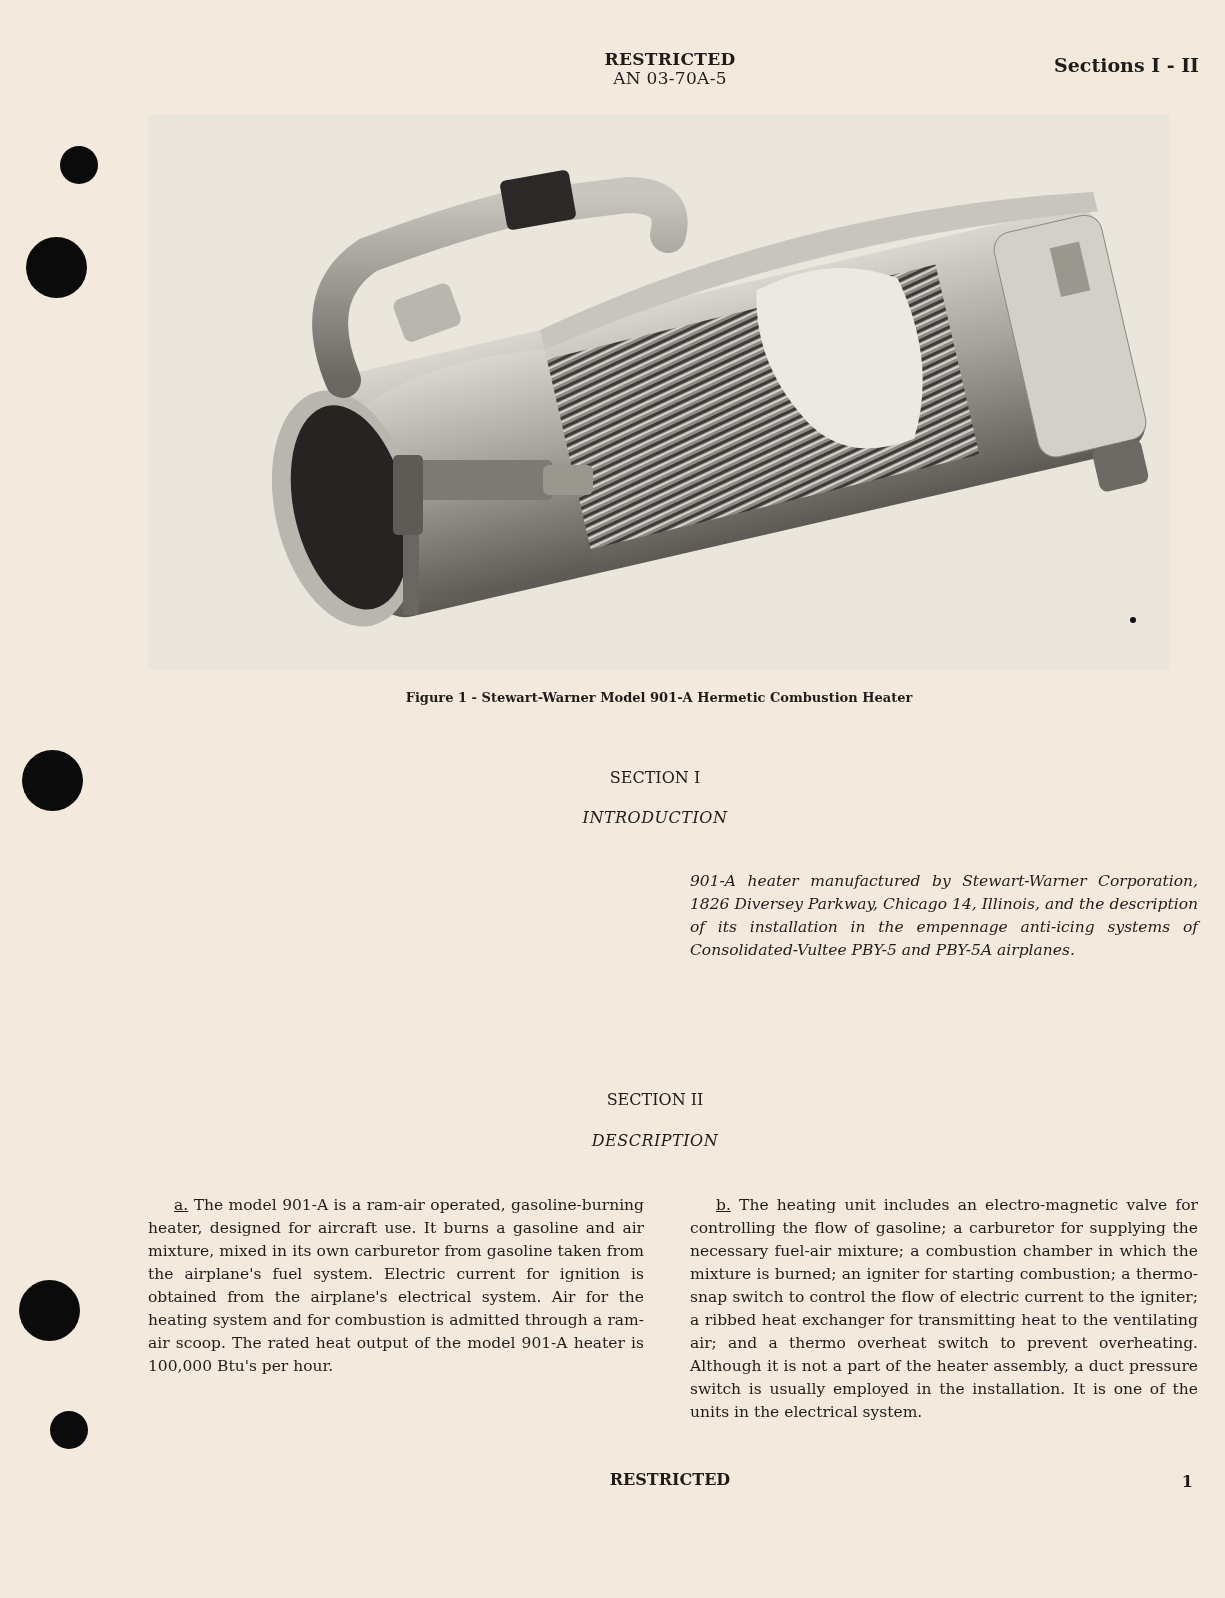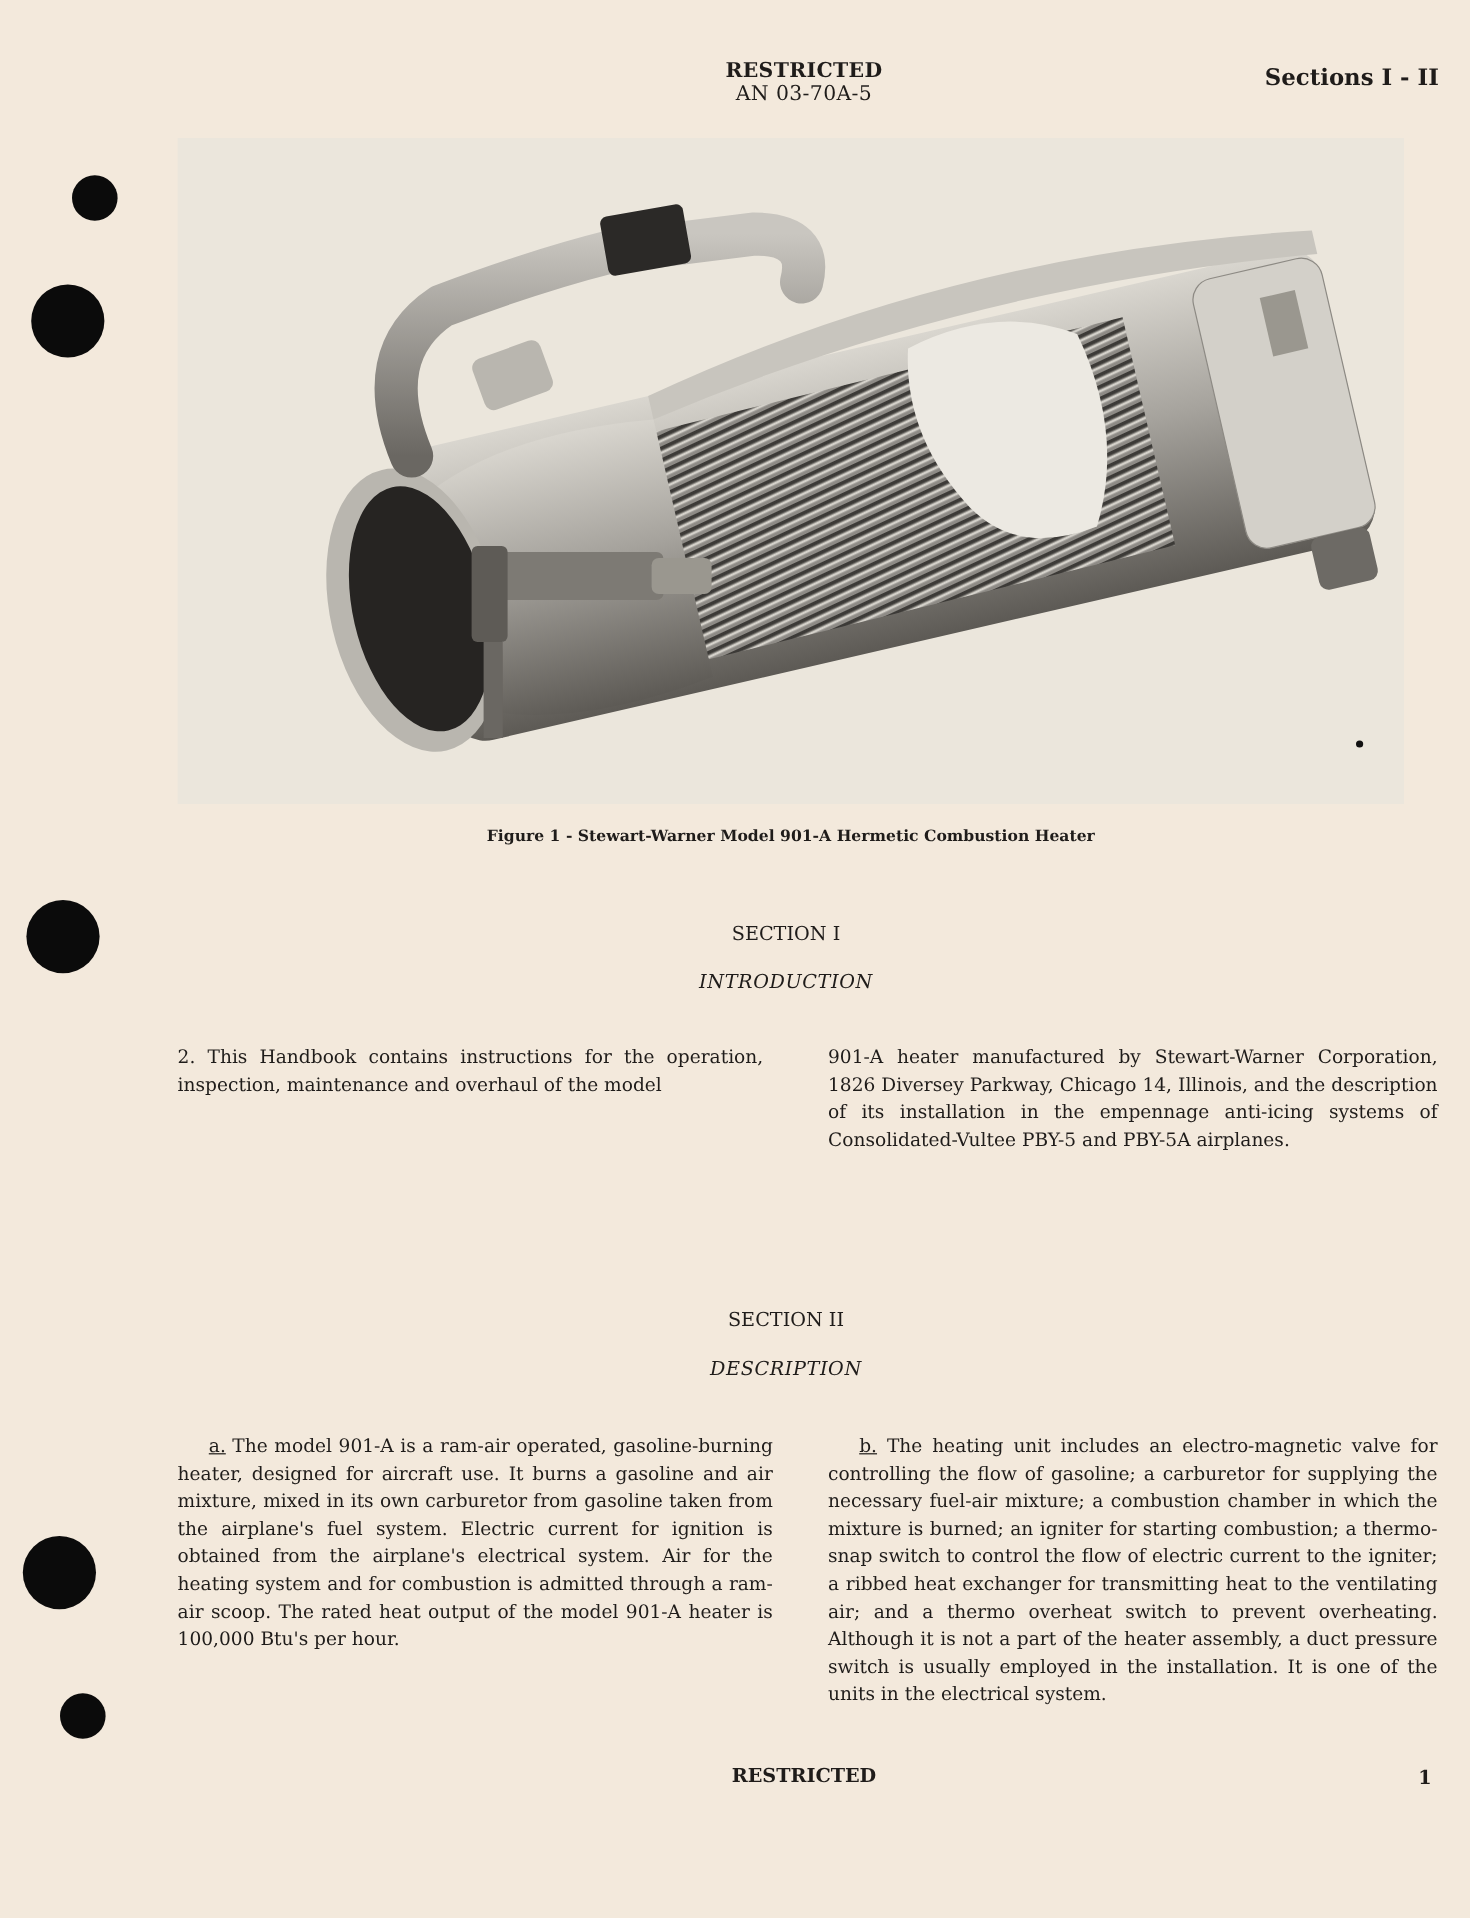--- a/index.html
+++ b/index.html
@@ -96,23 +96,22 @@
     <circle cx="985" cy="505" r="3" fill="#111"></circle>
   </svg>
 </div>
 
 <div class="caption">Figure 1 - Stewart-Warner Model 901-A Hermetic Combustion Heater</div>
 
 <div class="sec-head" style="top:768px;">SECTION I</div>
 <div class="sec-sub" style="top:808px;">INTRODUCTION</div>
 
 <div class="para" style="left:148px;top:870px;width:488px;">
-  <p>2.  This Handbook contains instructions for the operation, inspection, maintenance and overhaul of the model</p>
 </div>
-<div class="para" style="left:690px;top:870px;width:508px;">
+<div class="para" style="left:690px;top:870px;width:508px;font-style:italic;">
   <p>901-A heater manufactured by Stewart-Warner Corporation, 1826 Diversey Parkway, Chicago 14, Illinois, and the description of its installation in the empennage anti-icing systems of Consolidated-Vultee PBY-5 and PBY-5A airplanes.</p>
 </div>
 
 <div class="sec-head" style="top:1090px;">SECTION II</div>
 <div class="sec-sub" style="top:1131px;">DESCRIPTION</div>
 
 <div class="para" style="left:148px;top:1194px;width:496px;">
   <p class="indent"><span class="ul">a.</span> <span>The model 901-A is a ram-air operated, gasoline-burning heater, designed for aircraft use. It burns a gasoline and air mixture, mixed in its own carburetor from gasoline taken from the airplane's fuel system. Electric current for ignition is obtained from the airplane's electrical system. Air for the heating system and for combustion is admitted through a ram-air scoop. The rated heat output of the model 901-A heater is 100,000 Btu's per hour.</span></p>
 </div>
 <div class="para" style="left:690px;top:1194px;width:508px;">

